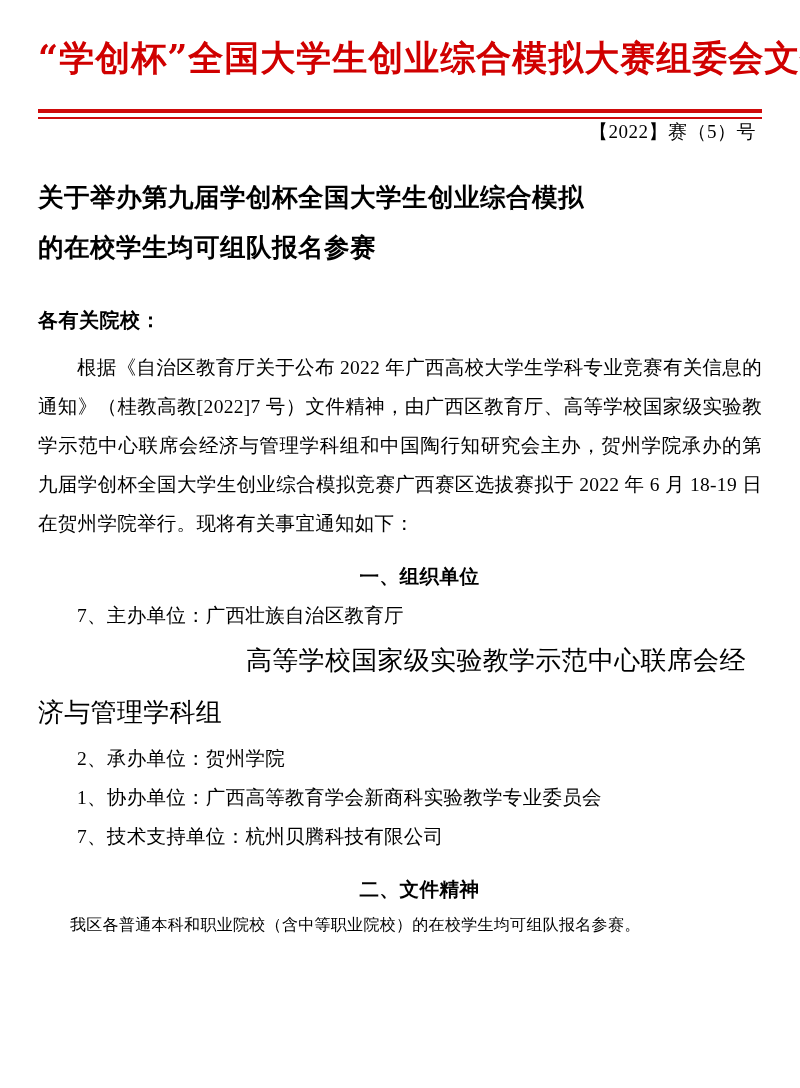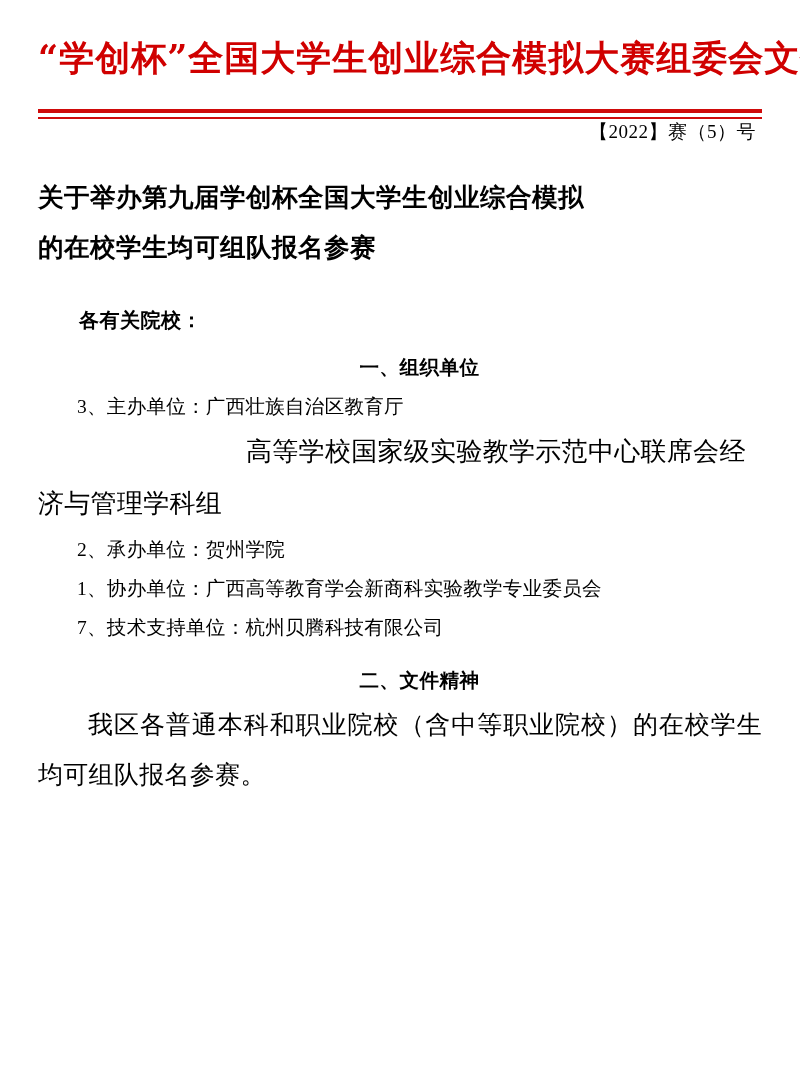--- a/index.html
+++ b/index.html
@@ -66,21 +66,20 @@
     margin-top: 28px;
     letter-spacing: 0.5px;
   }
 
   
   .salutation {
     font-weight: bold;
     font-size: 20px;
     margin-top: 34px;
     letter-spacing: 0.5px;
-    margin-left: 41px;
   }
   .para {
     font-size: 19.5px;
     line-height: 2.0;
     text-align: justify;
     text-justify: inter-ideograph;
     margin-top: 14px;
     text-indent: 2em;
     letter-spacing: 0.3px;
   }
@@ -99,21 +98,21 @@
     text-indent: 2em;
     letter-spacing: 0.3px;
   }
   .item-cont {
     font-size: 26px;
     line-height: 2.0;
     text-indent: 8em;
     letter-spacing: 0.3px;
   }
   .para-plain {
-    font-size: 25px;
+    font-size: 16px;
     line-height: 2.0;
     text-indent: 2em;
     text-align: justify;
     text-justify: inter-ideograph;
     letter-spacing: 0.3px;
   }
 </style>
 </head>
 <body>
 
@@ -127,24 +126,25 @@
 
   <div class="doc-number">【2022】赛（5）号</div>
 
   <div class="doc-title">
     <div>关于举办第九届学创杯全国大学生创业综合模拟</div>
     <div>的在校学生均可组队报名参赛</div>
   </div>
 
   <div class="salutation">各有关院校：</div>
 
+  <div class="para">根据《自治区教育厅关于公布 2022 年广西高校大学生学科专业竞赛有关信息的通知》（桂教高教[2022]7 号）文件精神，由广西区教育厅、高等学校国家级实验教学示范中心联席会经济与管理学科组和中国陶行知研究会主办，贺州学院承办的第九届学创杯全国大学生创业综合模拟竞赛广西赛区选拔赛拟于 2022 年 6 月 18-19 日在贺州学院举行。现将有关事宜通知如下：</div>
 
   <div>
     <div class="section-head">一、组织单位</div>
-    <div class="item">3、主办单位：广西壮族自治区教育厅</div>
+    <div class="item">7、主办单位：广西壮族自治区教育厅</div>
     <div class="item-cont">高等学校国家级实验教学示范中心联席会经济与管理学科组</div>
     <div class="item">2、承办单位：贺州学院</div>
     <div class="item">1、协办单位：广西高等教育学会新商科实验教学专业委员会</div>
     <div class="item">7、技术支持单位：杭州贝腾科技有限公司</div>
   </div>
 
   <div>
     <div class="section-head">二、文件精神</div>
     <div class="para-plain">我区各普通本科和职业院校（含中等职业院校）的在校学生均可组队报名参赛。</div>
   </div>

